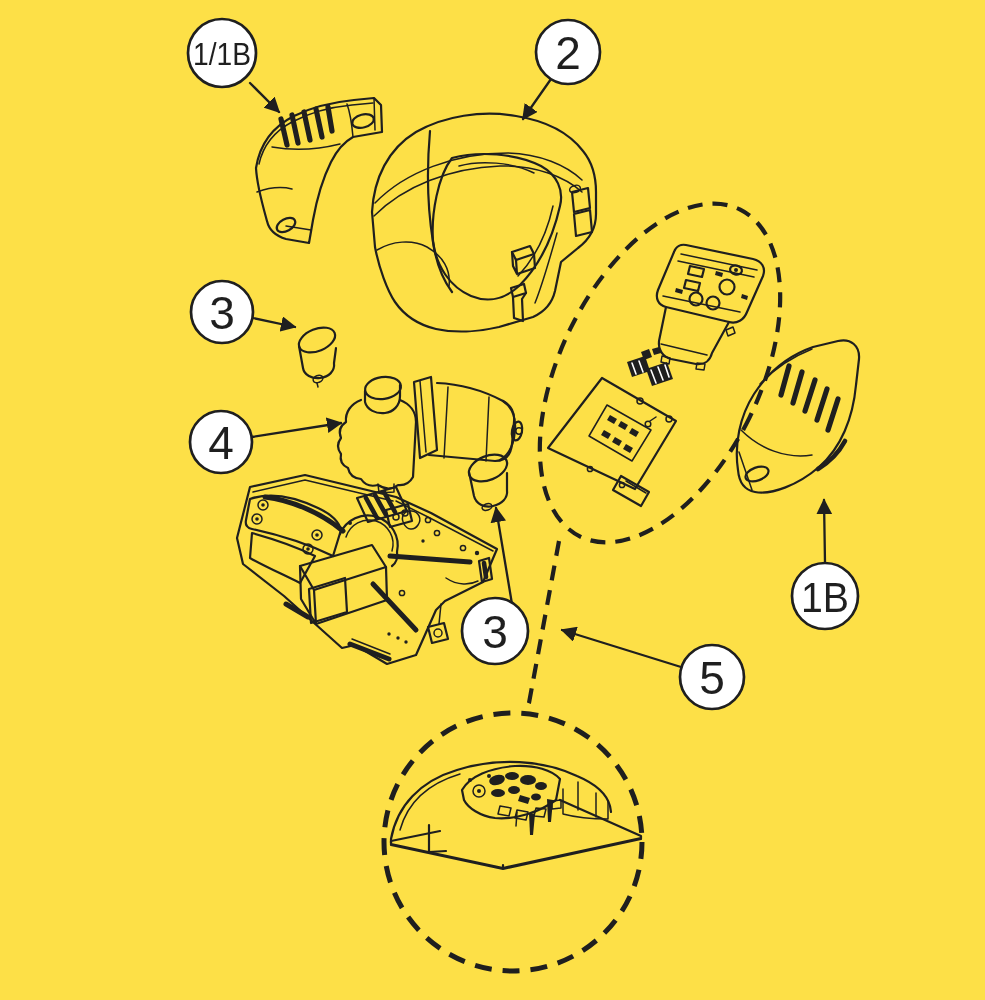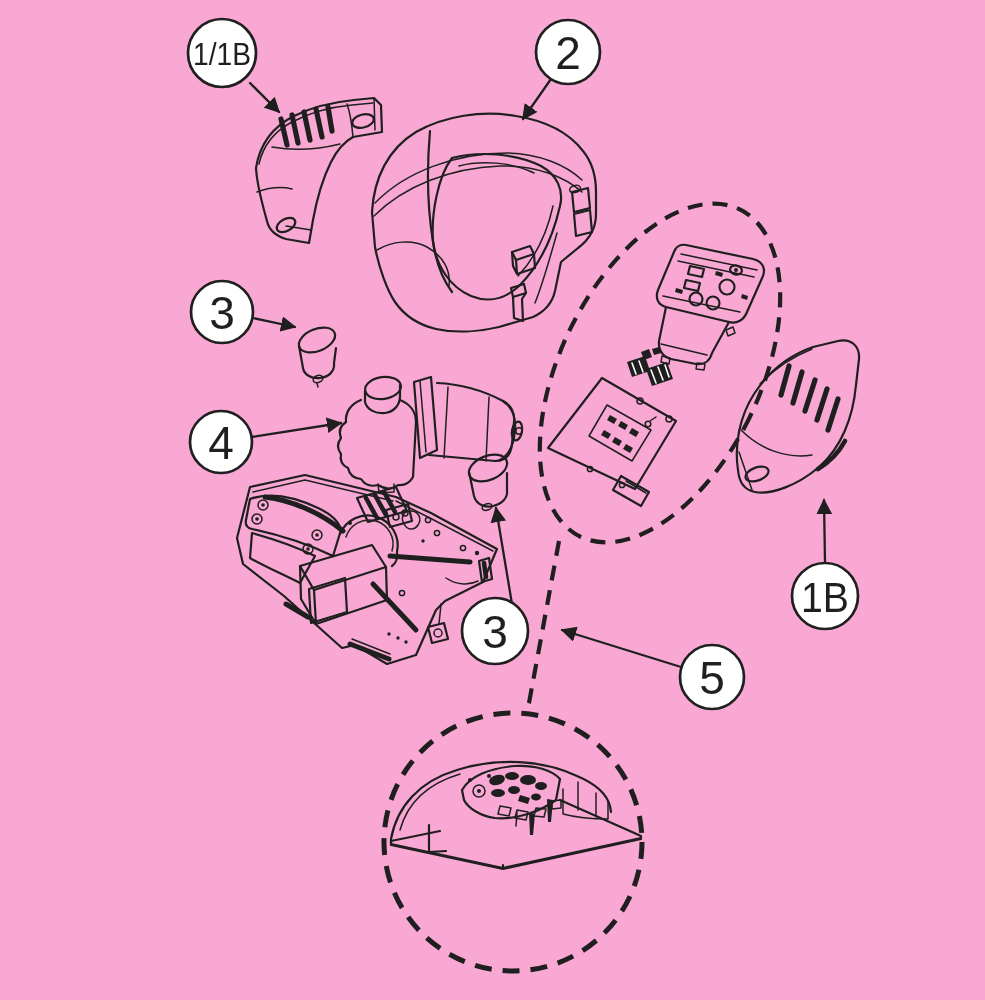--- a/index.html
+++ b/index.html
@@ -1,16 +1,16 @@
 <!DOCTYPE html>
 <html><head>
 <meta charset="utf-8">
 <style>
   html,body{margin:0;padding:0;background:#ffffff;}
-  .stage{position:relative;width:985px;height:1000px;background:#f9a8d4;overflow:hidden;
+  .stage{position:relative;width:985px;height:1000px;background:#fde047;overflow:hidden;
          font-family:"Liberation Sans",sans-serif;}
   svg{display:block;}
   .ln{fill:none;stroke:#1f1f1f;stroke-width:2.2;stroke-linecap:round;stroke-linejoin:round;}
   .ln-thin{fill:none;stroke:#1f1f1f;stroke-width:1.5;stroke-linecap:round;stroke-linejoin:round;}
   .ln-th{fill:none;stroke:#1f1f1f;stroke-width:4.6;stroke-linecap:round;stroke-linejoin:round;}
   .vent{fill:none;stroke:#1f1f1f;stroke-width:5.2;stroke-linecap:round;}
   .rod{fill:none;stroke:#1f1f1f;stroke-width:5;stroke-linecap:round;}
   .fillb{fill:#1f1f1f;stroke:none;}
   .wline{fill:none;stroke:#ffffff;stroke-width:1.6;stroke-linecap:round;}
   .dash{fill:none;stroke:#1f1f1f;stroke-width:4.2;stroke-linecap:butt;stroke-dasharray:15 10;}

